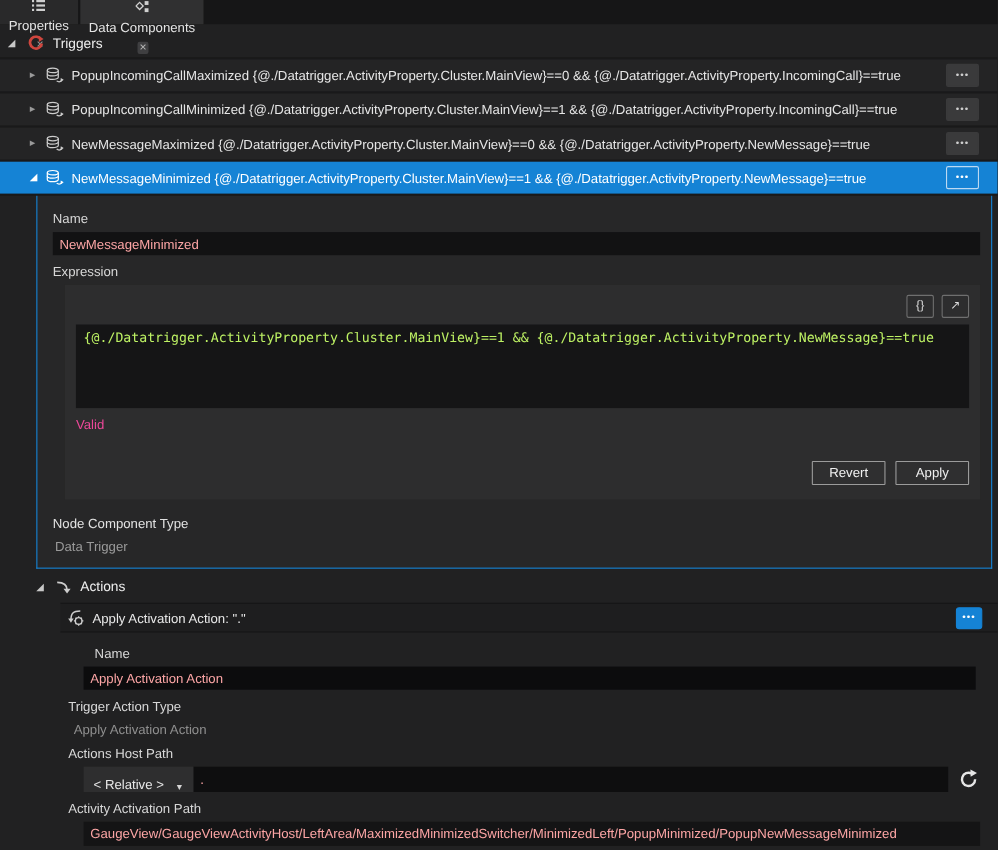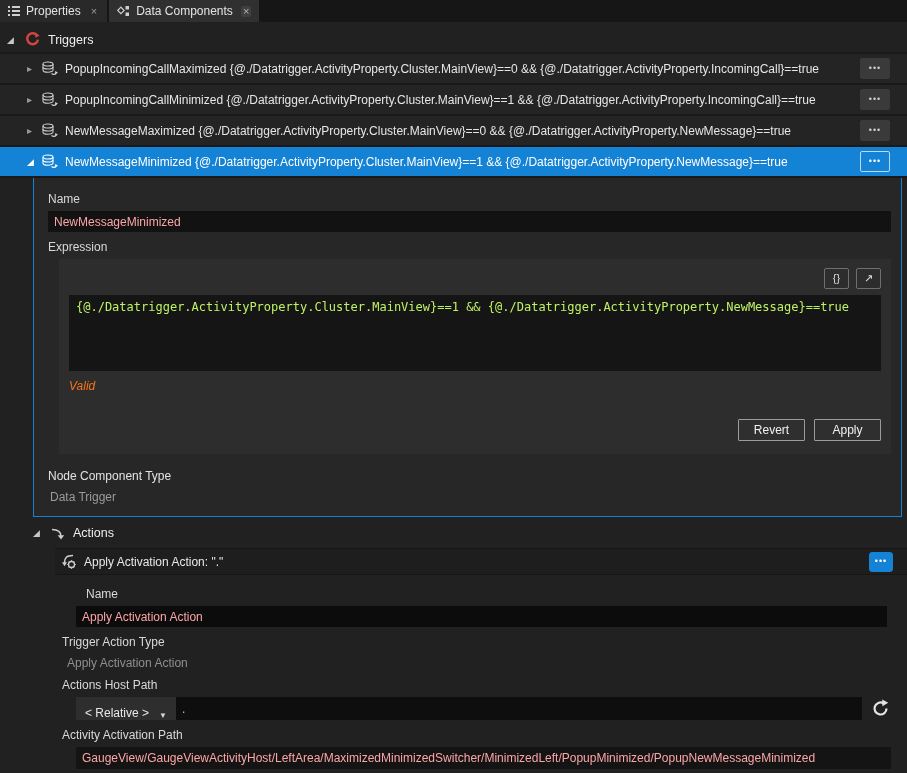--- a/index.html
+++ b/index.html
@@ -5,21 +5,21 @@
   * { margin:0; padding:0; box-sizing:border-box; }
   html,body { width:907px; height:773px; overflow:hidden; }
   body {
     background:#212122;
     font-family:"Liberation Sans","DejaVu Sans",sans-serif;
     font-size:12px;
     color:#e8e8e8;
   }
   
   .tabbar { height:22px; background:#161617; display:flex; align-items:stretch; }
-  .tab { display:flex; align-items:center; gap:6px; padding:0 8px; background:#29292a; color:#e4e4e4; margin-right:2px; cursor:default; }
+  .tab { display:flex; align-items:center; gap:6px; padding:0 8px; background:#29292a; color:#e4e4e4; margin-right:2px; cursor:default;flex-direction:column; }
   .tab.active { background:#303031; }
   .tab .close { color:#9a9a9a; font-size:11px; line-height:11px; margin-left:2px; padding:0 2px; }
   .tab.active .close { background:#3f3f41; border-radius:2px; color:#b5b5b5; }
   
   .sec-header { display:flex; align-items:center; gap:8px; color:#eeeeee; font-size:12.5px; }
   .sec-header.triggers { margin:10px 0 5px 7px; }
   .sec-header.actions { margin:9px 0 0 33px; }
   .exp { color:#c8c8c8; font-size:9px; width:10px; display:inline-block; }
   .exp.closed { color:#9a9a9a; font-size:10px; }
   
@@ -35,21 +35,21 @@
   .more-btn { position:absolute; right:17px; top:4px; width:30px; height:21px; background:#3a3a3b; border:1px solid #3a3a3b; border-radius:2px; color:#cfcfcf; font-size:9px; letter-spacing:1px; text-align:center; line-height:18px; cursor:pointer; }
   .trow.selected .more-btn { background:#1583d5; border:1px solid #bcd9f2; color:#ffffff; }
   
   .tpanel { margin-left:33px; margin-right:5px; background:#272728; border:1px solid #1583d5; border-top:none; padding:6px 6px 12px 14px; }
   .flabel { color:#d8d8d8; margin:8px 0 5px; }
   .dinput { display:block; width:calc(100% - 4px); background:#121213; border:none; outline:none; color:#fca5a5; font-size:12px; height:21px; padding:0 6px; font-family:inherit; }
   .expr { margin-left:11px; margin-top:2px; background:#2d2d2e; padding:9px 10px 13px; width:calc(100% - 15px); }
   .expr-toolbar { display:flex; justify-content:flex-end; gap:7px; }
   .tool-btn { width:25px; height:21px; background:#2d2d2e; border:1px solid #6f6f6f; color:#dddddd; font-size:11px; text-align:center; line-height:19px; border-radius:2px; cursor:pointer; }
   .code-editor { margin-top:6px; background:#151516; height:76px; padding:5px 7px; font-family:"DejaVu Sans Mono","Liberation Mono",monospace; font-size:12px; color:#bef264; white-space:pre; overflow:hidden; }
-  .valid { color:#f97316; margin-top:8px;font-style:italic; }
+  .valid { color:#ec4899; margin-top:8px; }
   .btn-row { display:flex; justify-content:flex-end; gap:9px; margin-top:26px; }
   .btn { min-width:67px; height:22px; background:#2f2f30; border:1px solid #9b9b9b; color:#f0f0f0; font-size:12px; cursor:pointer; border-radius:1px; }
   .nct-label { color:#e2e2e2; margin-top:15px; }
   .nct-value { color:#9a9a9a; margin-top:7px; padding-left:2px; }
   
   .arow { margin-left:55px; margin-top:8px; height:27px; background:#1e1e1f; border-top:1px solid #161617; border-bottom:1px solid #161617; display:flex; align-items:center; padding-left:5px; position:relative; }
   .arow .aicon { margin-right:7px; display:flex; }
   .arow .more-btn { right:14px; top:3px; width:24px; height:20px; background:#1583d5; border:1px solid #1583d5; color:#ffffff; line-height:17px; border-radius:3px; }
   
   .apanel { margin-left:62px; padding-right:16px; padding-top:4px; }

